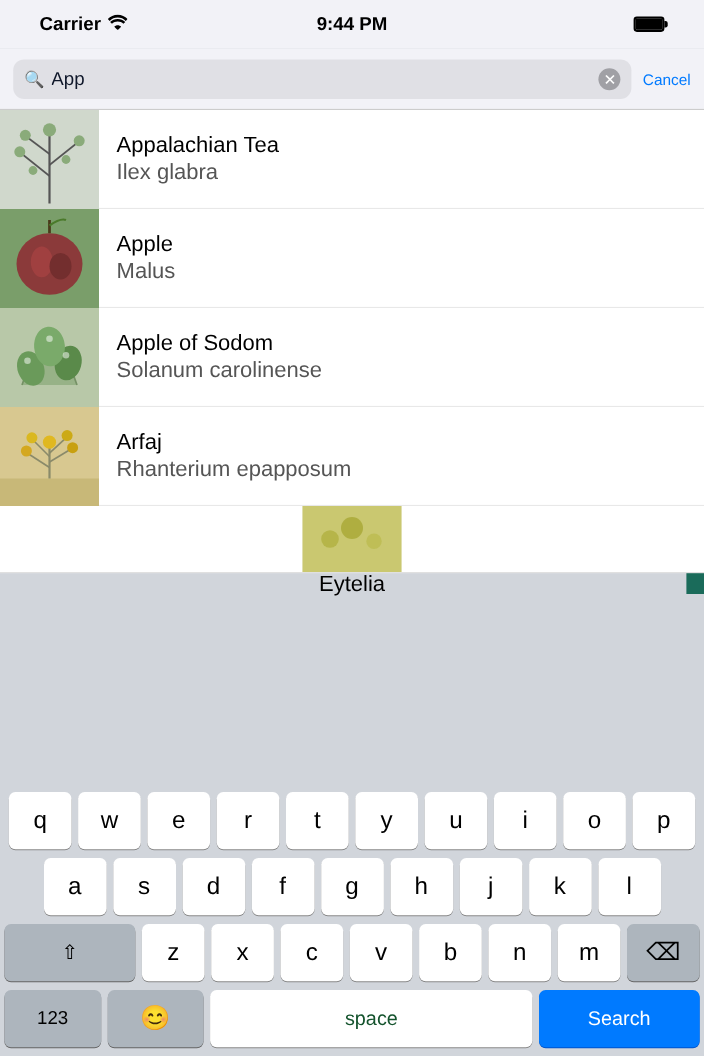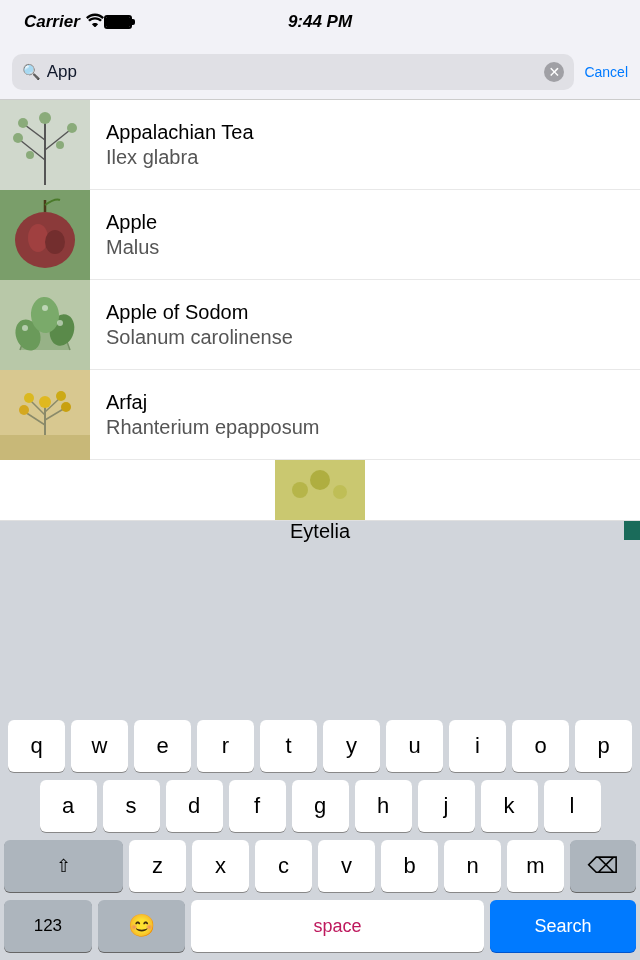--- a/index.html
+++ b/index.html
@@ -12,25 +12,24 @@
       overflow: hidden;
       position: relative;
     }
 
     
     .status-bar {
       height: 44px;
       background: #f2f2f7;
       display: flex;
       align-items: center;
-      justify-content: flex-start;
-      padding: 0 24px;
+      justify-content: space-between;
+      padding: 0 36px;
       font-size: 17px;
       font-weight: 600;
-      font-style: italic;
     }
     .status-left { display: flex; align-items: center; gap: 6px; }
     .status-center { position: absolute; left: 50%; transform: translateX(-50%); font-size: 17px; font-weight: 600; }
     .status-right { display: flex; align-items: center; gap: 6px; }
     .battery-icon {
       width: 28px; height: 14px;
       border: 2px solid #000;
       border-radius: 3px;
       position: relative;
       display: inline-flex;
@@ -196,21 +195,21 @@
       box-shadow: 0 1px 0 #666;
     }
     .key-wide {
       max-width: none;
       flex: 1.5;
     }
     .key-space {
       flex: 4;
       max-width: none;
       font-size: 18px;
-      color: #be185d;
+      color: #14532d;
     }
     .key-search {
       background: #007aff;
       color: #ffffff;
       flex: 2;
       max-width: none;
       font-size: 18px;
       font-weight: 400;
       box-shadow: 0 1px 0 #0055cc;
     }

